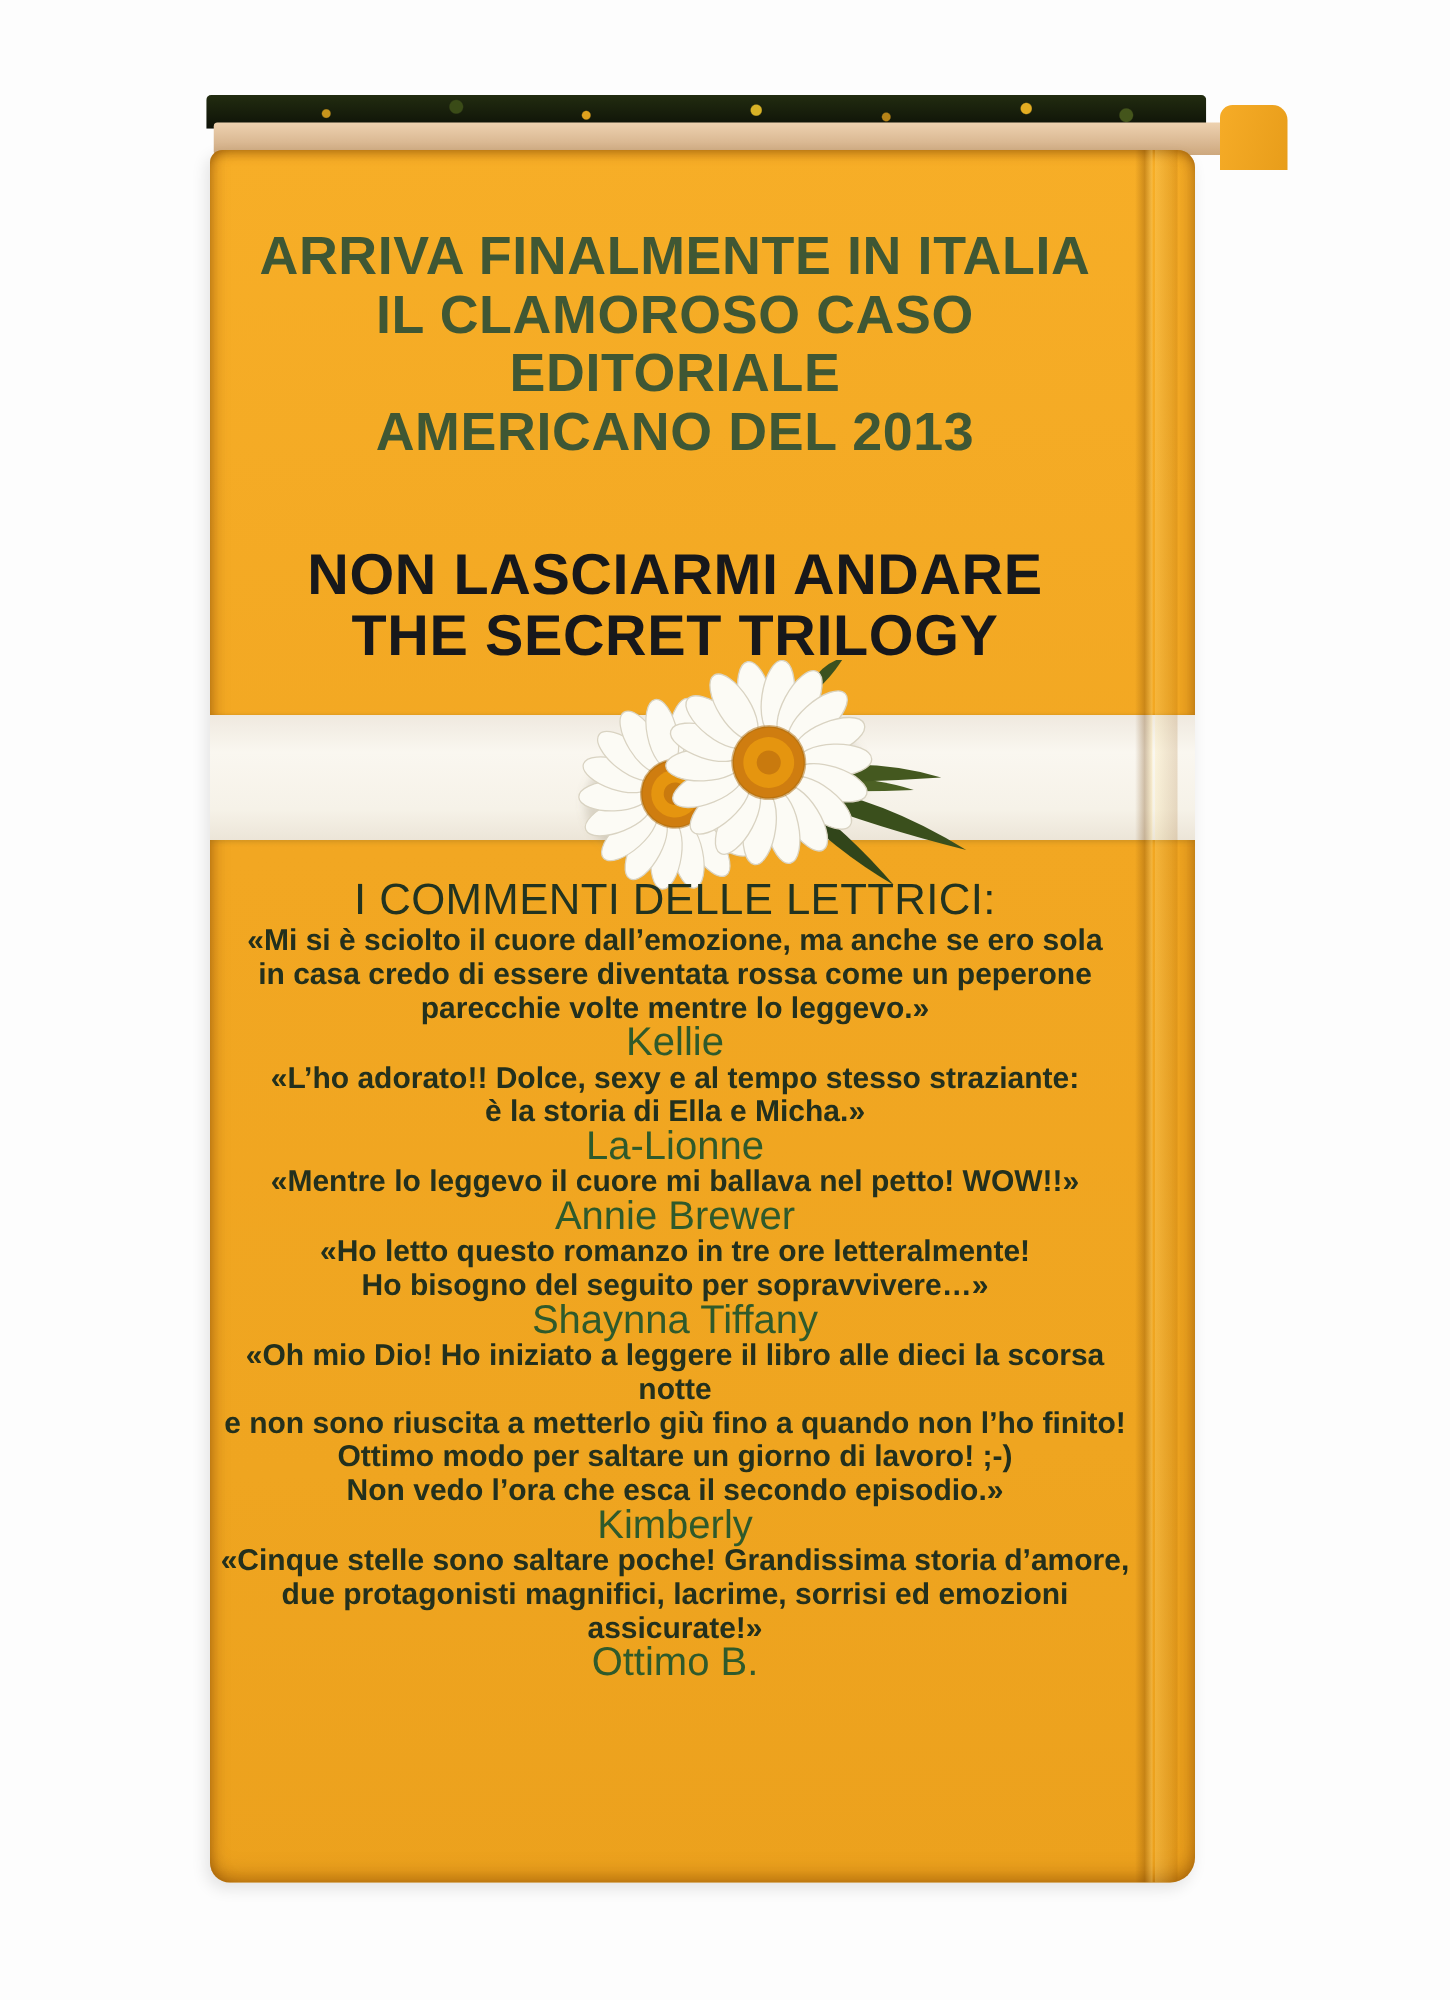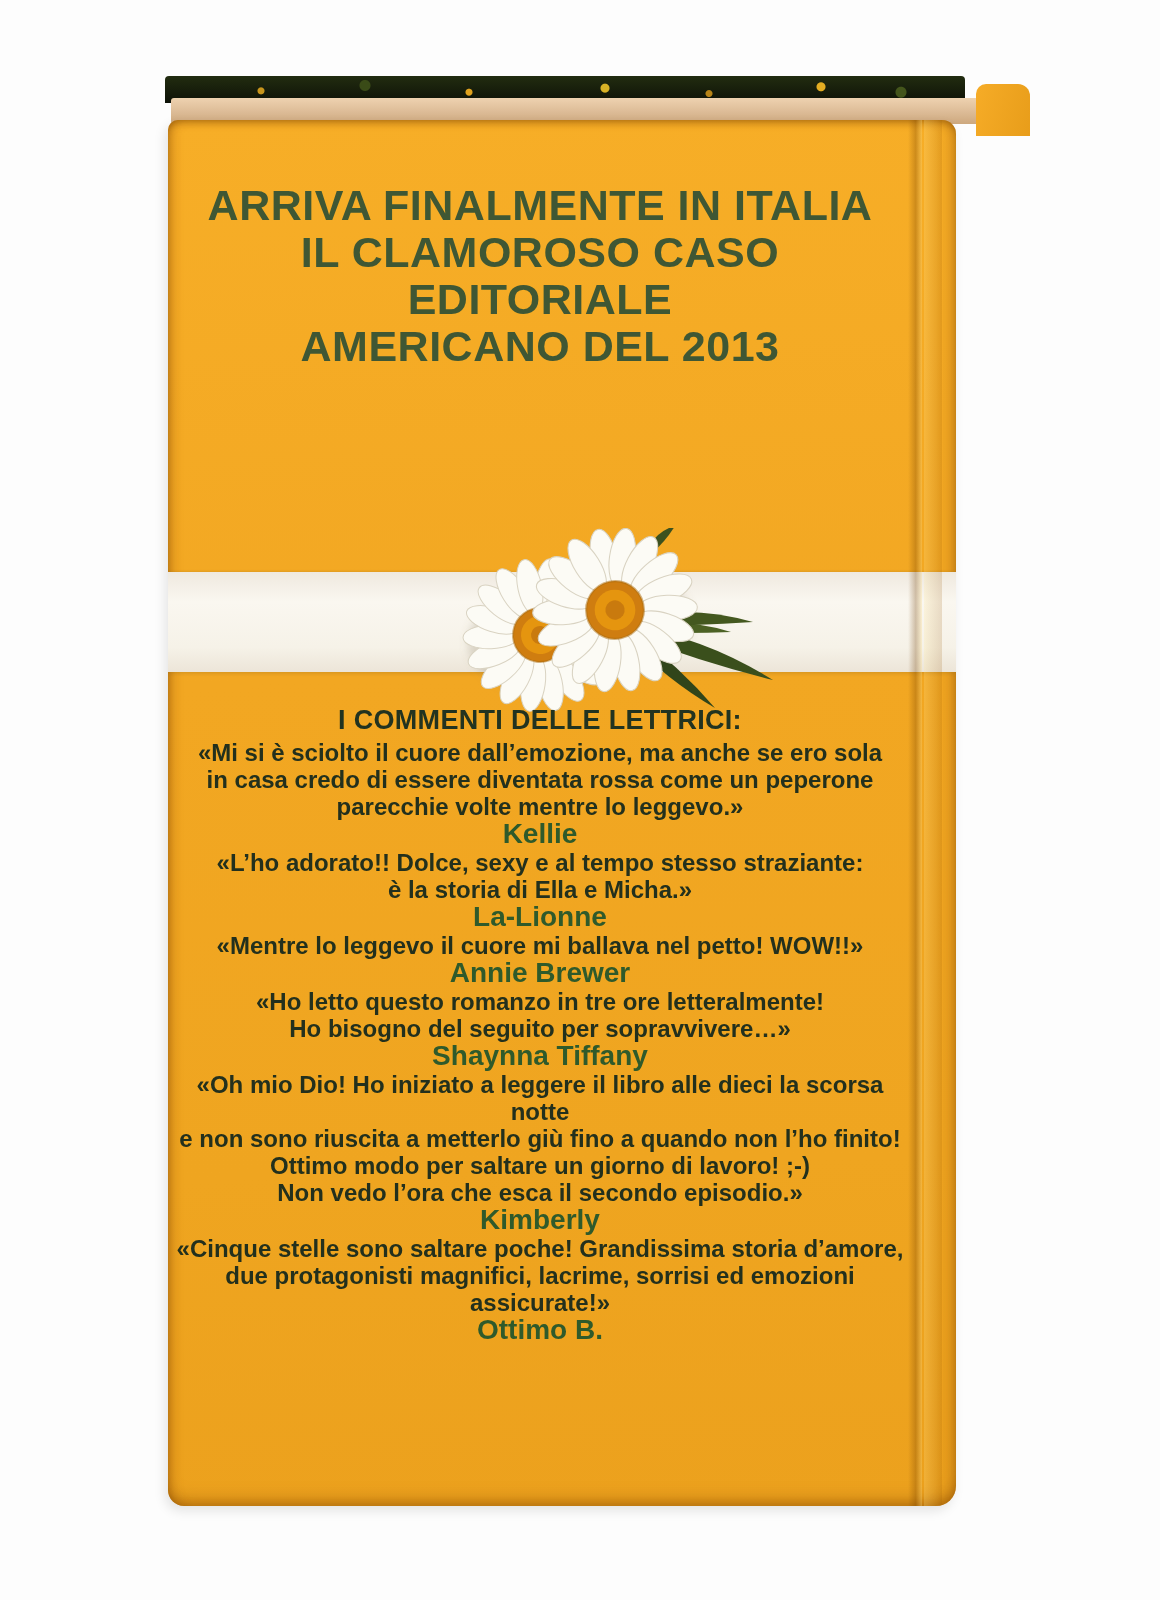--- a/index.html
+++ b/index.html
@@ -44,24 +44,24 @@
   .h-mid{top:218px;font-size:43px;line-height:47px;letter-spacing:.5px;}
   .h-title{top:315px;font-size:46px;line-height:49px;color:#17181b;letter-spacing:.5px;}
 
   .band{position:absolute;left:0;right:0;top:452px;height:100px;
     background:linear-gradient(#efe9df, #faf7f0 30%, #f6f2e8 75%, #ece5d8);
     box-shadow:0 2px 3px rgba(150,110,30,.25), 0 -1px 2px rgba(150,110,30,.2);}
 
   .daisies{position:absolute;left:285px;top:408px;}
 
   .comments{position:absolute;top:583px;left:8px;right:52px;text-align:center;}
-  .c-header{font-size:27px;line-height:34px;font-weight:bold;color:#223320;margin-bottom:2px;letter-spacing:.3px;}
+  .c-header{font-size:35px;line-height:34px;font-weight:normal;color:#223320;margin-bottom:2px;letter-spacing:.3px;}
   .comment{margin-bottom:2px;}
   .c-text{font-size:24px;line-height:27px;font-weight:bold;color:#23301d;}
-  .c-name{font-size:28px;line-height:27px;font-weight:bold;color:#2f5a2b;}
+  .c-name{font-size:32px;line-height:27px;font-weight:normal;color:#2f5a2b;}
 
   .spine-crease{position:absolute;right:34px;top:0;bottom:0;width:14px;
     background:linear-gradient(to right, rgba(110,60,0,0), rgba(110,60,0,.30) 55%, rgba(255,225,140,.30) 100%);}
   .spine-hilite{position:absolute;right:14px;top:0;bottom:0;width:18px;
     background:linear-gradient(to right, rgba(255,230,150,.22), rgba(150,85,0,.18));}
 </style>
 </head>
 <body>
 
 <div class="stage">
@@ -71,20 +71,22 @@
     <div class="top-pages"></div>
     <div class="top-flap"></div>
 
     <div class="cover">
 
       <div class="headline green pre h-top">ARRIVA FINALMENTE IN ITALIA
 IL CLAMOROSO CASO EDITORIALE
 AMERICANO DEL 2013</div>
 
 
+      <div class="headline pre h-title">NON LASCIARMI ANDARE
+THE SECRET TRILOGY</div>
 
       <div class="band"></div>
 
       <svg class="daisies" width="340" height="190" viewBox="0 0 340 190" xmlns="http://www.w3.org/2000/svg">
         <defs>
           <filter id="soft" x="-40%" y="-40%" width="180%" height="180%">
             <feGaussianBlur stdDeviation="4"></feGaussianBlur>
           </filter>
           <ellipse id="petal" cx="0" cy="-49" rx="12" ry="28"></ellipse>
           <g id="daisyflower">

